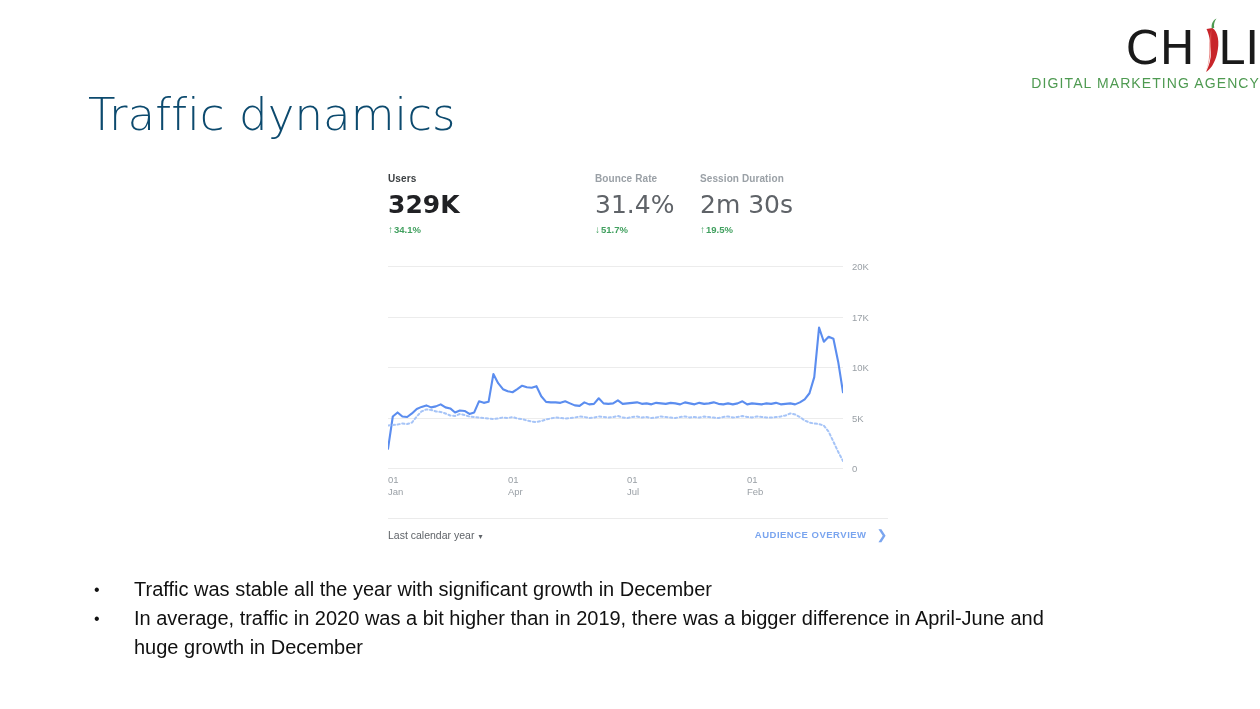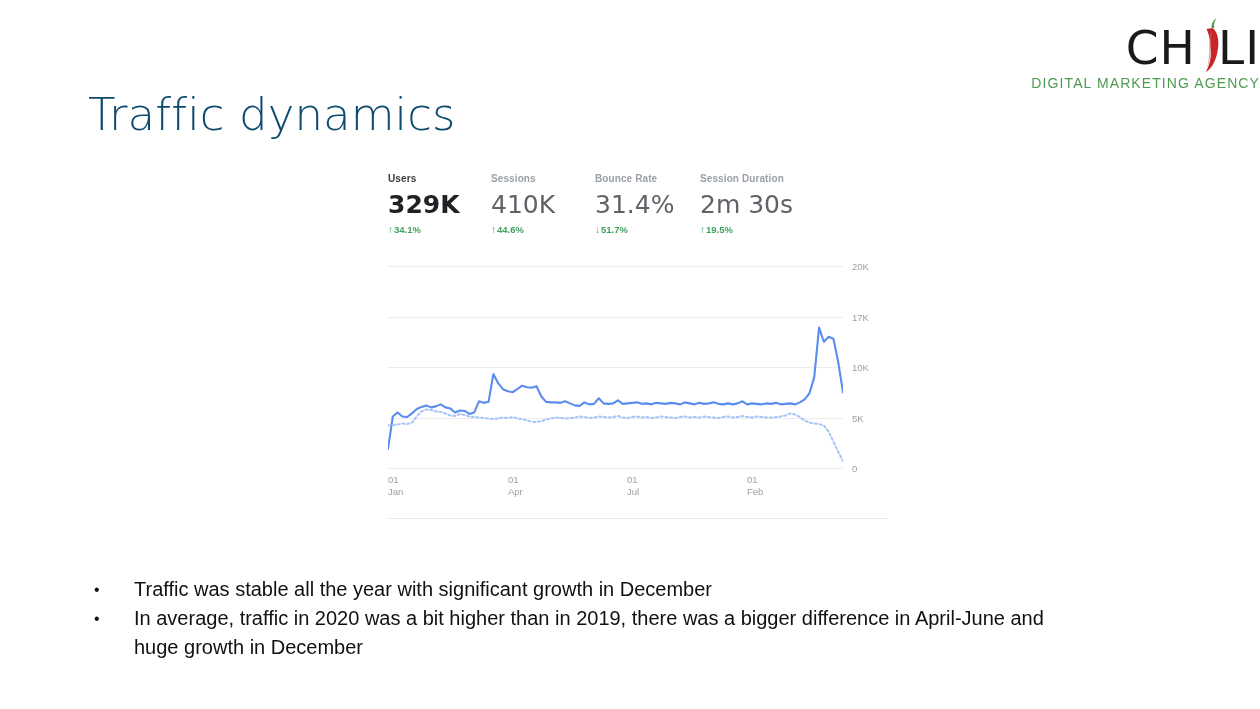--- a/index.html
+++ b/index.html
@@ -268,25 +268,20 @@
 
   <div id="page-title">Traffic dynamics</div>
 
   <div id="analytics-card">
 
     <div id="metrics-row">
         <div class="metric is-active" style="left: 0px;">
           <div class="metric-label">Users</div>
           <div class="metric-value">329K</div>
           <div class="metric-delta"><span class="arrow">↑</span><span>34.1%</span></div>
-        </div>
-        <div class="metric" style="left: 103px;">
-          <div class="metric-label">Sessions</div>
-          <div class="metric-value">410K</div>
-          <div class="metric-delta"><span class="arrow">↑</span><span>44.6%</span></div>
         </div>
         <div class="metric" style="left: 207px;">
           <div class="metric-label">Bounce Rate</div>
           <div class="metric-value">31.4%</div>
           <div class="metric-delta"><span class="arrow">↓</span><span>51.7%</span></div>
         </div>
         <div class="metric" style="left: 312px;">
           <div class="metric-label">Session Duration</div>
           <div class="metric-value">2m 30s</div>
           <div class="metric-delta"><span class="arrow">↑</span><span>19.5%</span></div>
@@ -323,20 +318,28 @@
           <div>Jul</div>
         </div>
         <div class="xtick" style="left: 359px;">
           <div>01</div>
           <div>Feb</div>
         </div>
       </div>
 
     <div id="card-divider"></div>
 
+    <div id="card-footer">
+      <div id="date-range">
+        <span>Last calendar year</span><span class="caret">▾</span>
+      </div>
+      <div id="audience-link">
+        <span>AUDIENCE OVERVIEW</span><span class="chev">❯</span>
+      </div>
+    </div>
   </div>
 
   <div id="bullets">
       <div class="bullet"><span class="dot">•</span><span>Traffic was stable all the year with significant growth in December</span></div>
       <div class="bullet"><span class="dot">•</span><span>In average, traffic in 2020 was a bit higher than in 2019, there was a bigger difference in April-June and huge growth in December</span></div>
     </div>
 
 </div>
 
 </body></html>

